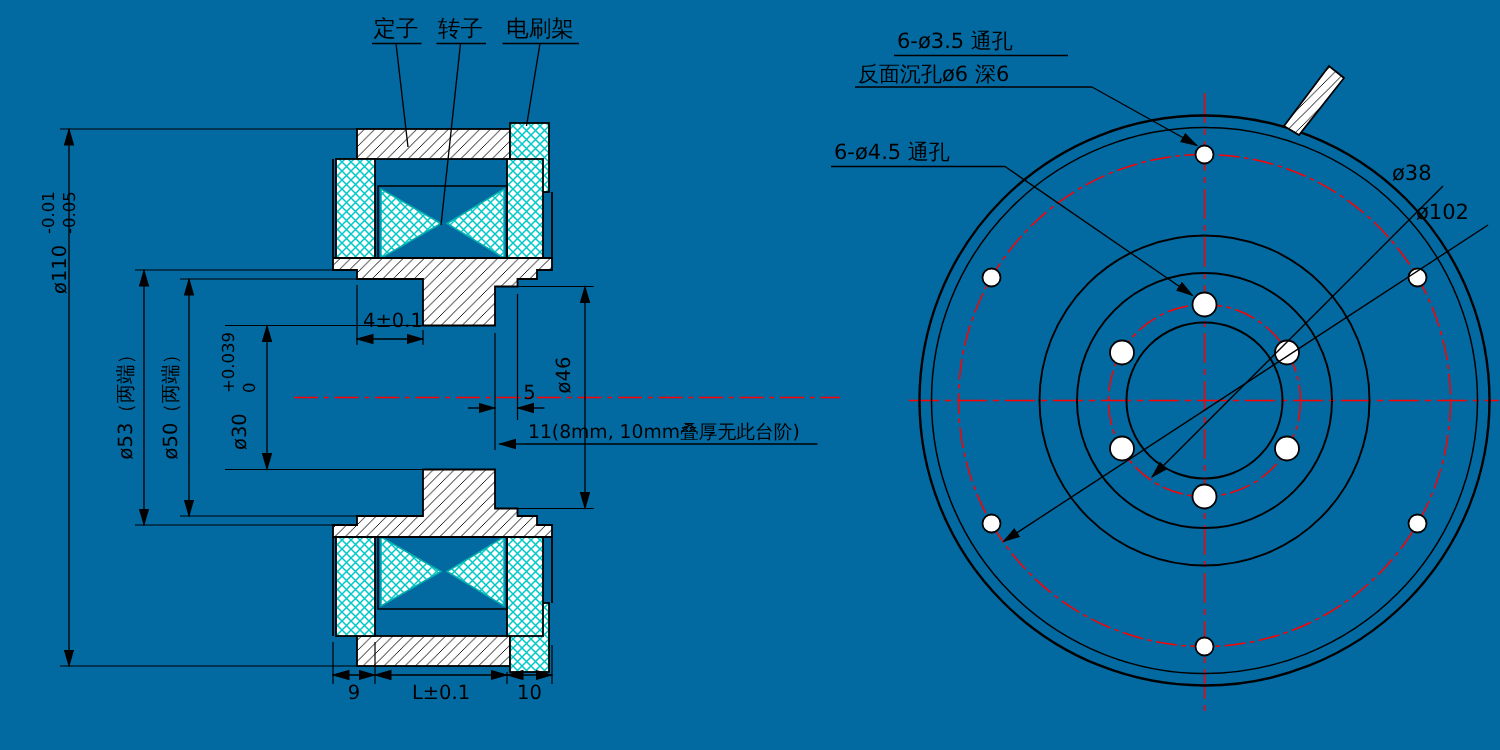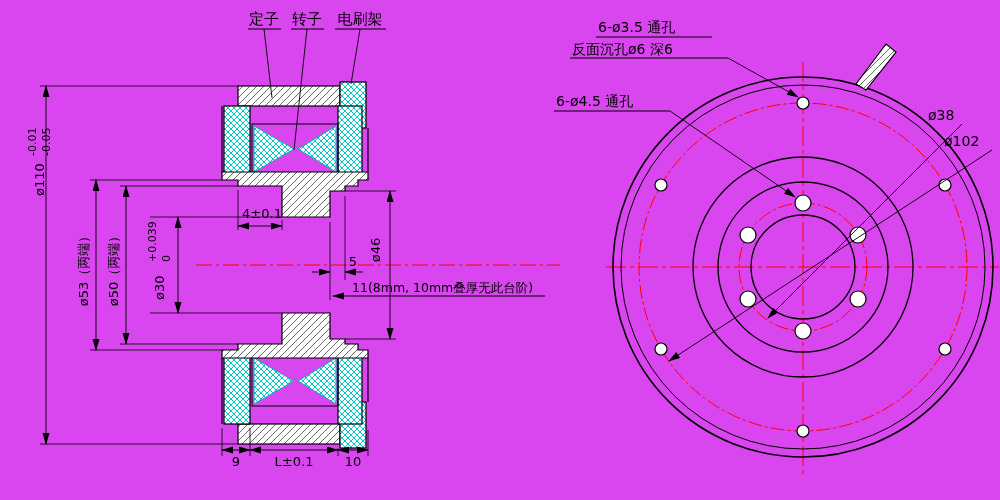--- a/index.html
+++ b/index.html
@@ -1,16 +1,16 @@
 <!DOCTYPE html>
 <html><head>
 <meta charset="utf-8">
 <style>
   html,body{margin:0;padding:0;background:#ffffff;}
-  .canvas{position:relative;width:1000px;height:500px;background:#d946ef;overflow:hidden;}
+  .canvas{position:relative;width:1000px;height:500px;background:#0369a1;overflow:hidden;}
   svg{display:block;}
   svg text{font-family:"DejaVu Sans","Liberation Sans",sans-serif;fill:#000;}
   .dimtxt{font-size:13px;}
   .dimtxt-sm{font-size:11px;}
   .cjk{font-size:15px;}
   .callout{font-size:14px;}
 </style>
 </head>
 <body>
 

